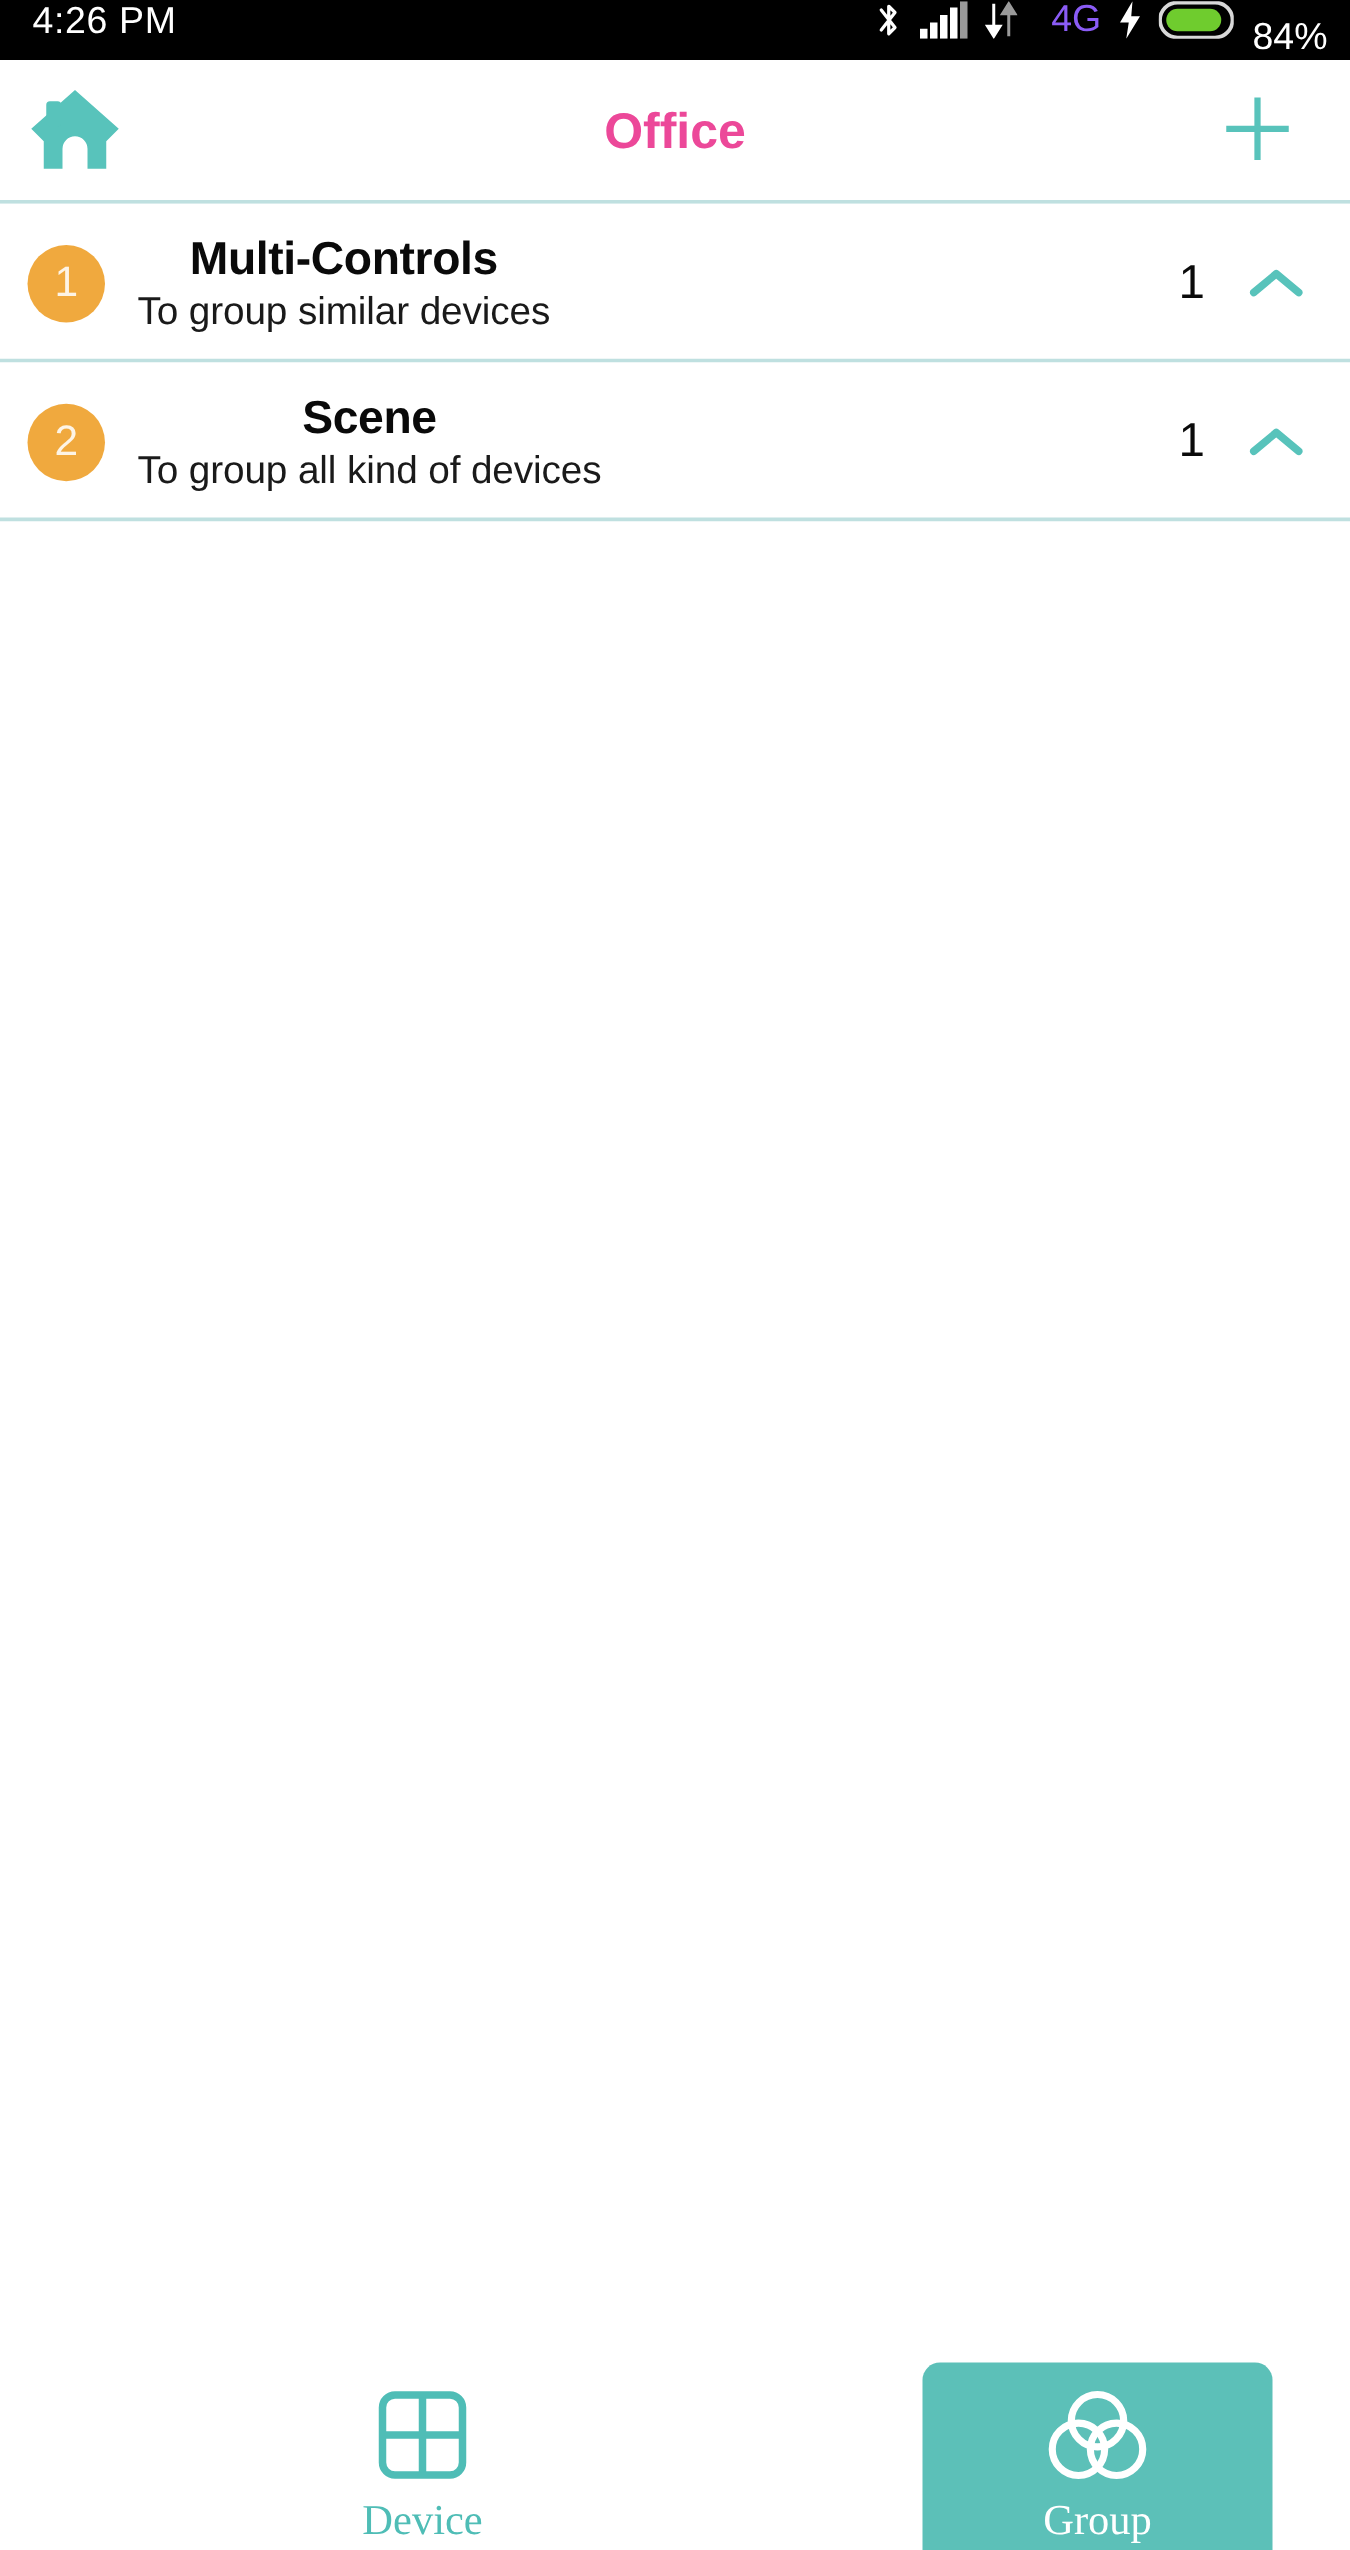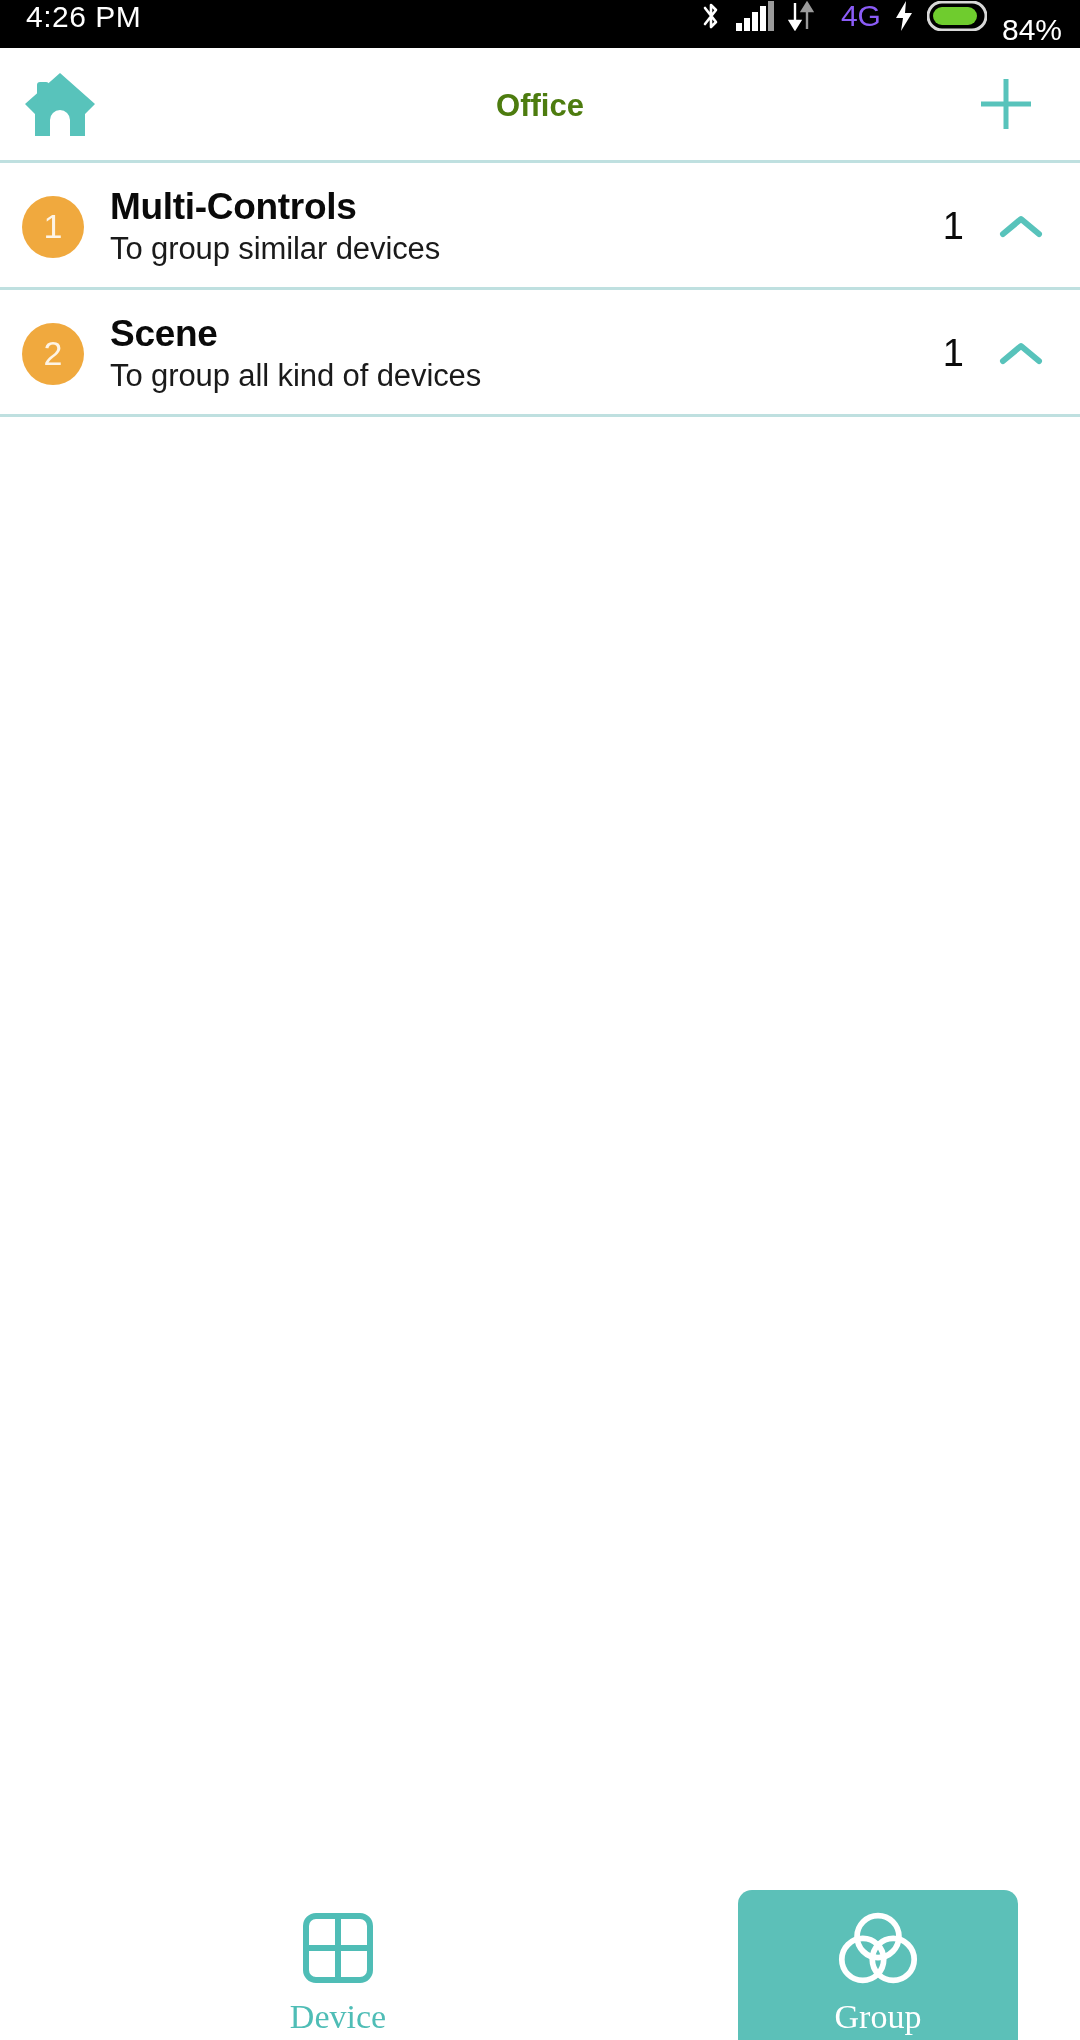--- a/index.html
+++ b/index.html
@@ -48,21 +48,21 @@
     background:#ffffff;
     position:relative;
   }
   .header::after {
     content:""; position:absolute; left:0; right:0; bottom:0;
     height:3px; background:#bfe0e0;
   }
   .home-btn { width:76px; height:76px; display:flex; align-items:center; justify-content:center; }
   .header-title {
     position:absolute; left:0; right:0; text-align:center;
-    color:#4d7c0f; font-size:31px; font-weight:bold;
+    color:#ec4899; font-size:40px; font-weight:bold;
     pointer-events:none;
   }
   .add-btn {
     margin-left:auto; width:80px; height:80px;
     display:flex; align-items:center; justify-content:center;
     position:relative; z-index:2;
   }
 
   
   .list { flex:0 0 auto; background:#ffffff; }
@@ -73,21 +73,21 @@
   .row::after {
     content:""; position:absolute; left:0; right:0; bottom:0;
     height:3px; background:#bfe0e0;
   }
   .badge {
     width:62px; height:62px; border-radius:50%;
     background:#f0a93e; color:#fdf4e6;
     display:flex; align-items:center; justify-content:center;
     font-size:34px; flex:0 0 62px;
   }
-  .row-text { margin-left:26px; display:flex; flex-direction:column; gap:3px; }
+  .row-text { margin-left:26px; display:flex; flex-direction:column; gap:3px;align-items:center; }
   .row-title { font-size:37px; font-weight:bold; color:#0a0a0a; letter-spacing:-0.3px; }
   .row-sub { font-size:31px; color:#1a1a1a; letter-spacing:-0.1px; }
   .row-right { margin-left:auto; display:flex; align-items:center; gap:34px; }
   .row-count { font-size:38px; color:#0a0a0a; }
   .chev { width:46px; height:46px; display:flex; align-items:center; justify-content:center; }
 
   
   .spacer { flex:1 1 auto; background:#ffffff; }
 
   

